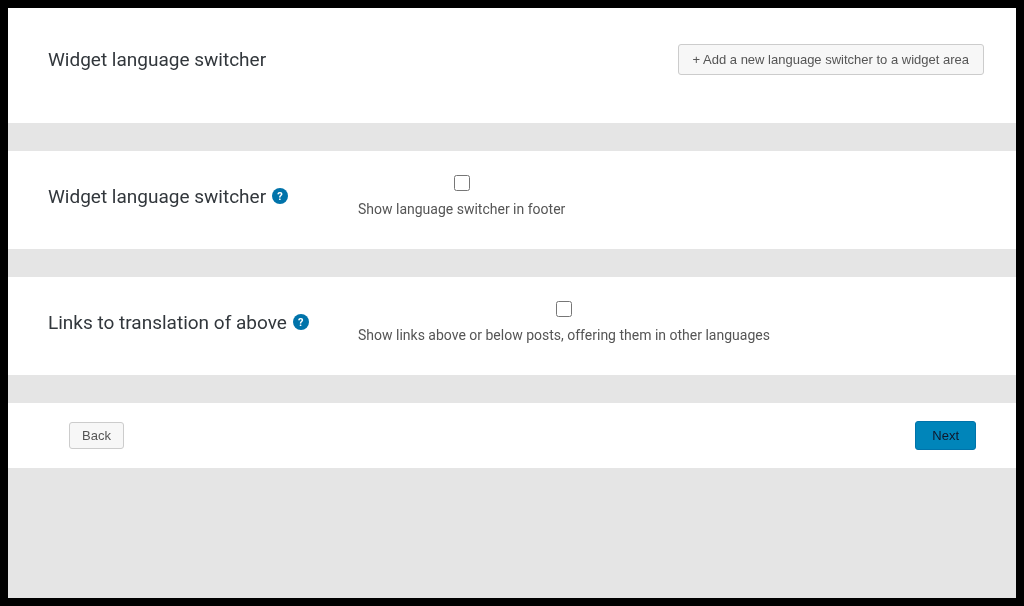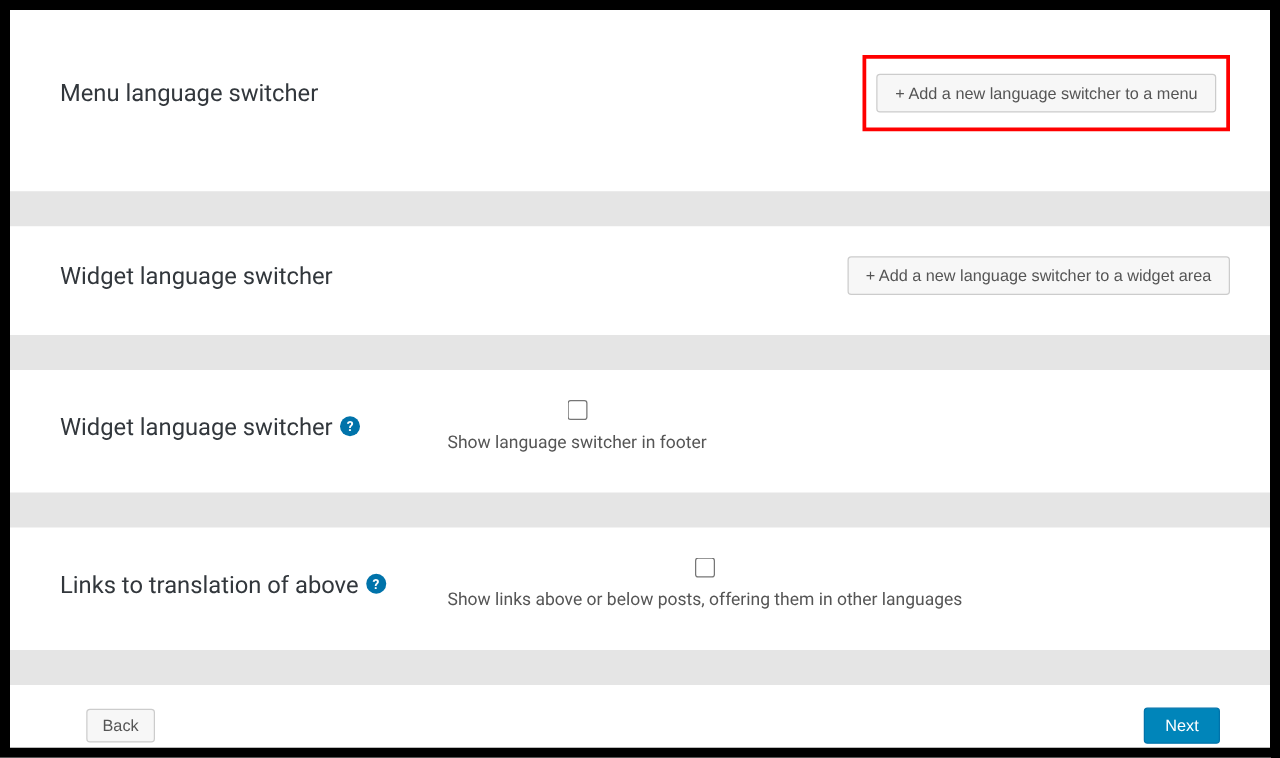--- a/index.html
+++ b/index.html
@@ -117,42 +117,34 @@
       color: #555;
       font-size: 13px;
       padding: 5px 12px;
       cursor: pointer;
       margin-left: 21px;
     }
     .btn-next {
       background: #0085ba;
       border: 1px solid #0073aa;
       border-radius: 3px;
-      color: #ffffff;
+      color: #0f172a;
       font-size: 13px;
       padding: 6px 16px;
       cursor: pointer;
       font-weight: 400;
     }
   </style>
 </head>
 <body>
 
 <div class="outer-frame">
   <div class="inner-container">
     <div class="content-area">
 
-      <div class="panel">
-        <div class="panel-title">Menu language switcher</div>
-        <div class="panel-right">
-          <div class="highlight-red">
-            <button class="btn-secondary">+ Add a new language switcher to a menu</button>
-          </div>
-        </div>
-      </div>
 
       <div class="panel">
         <div class="panel-title">Widget language switcher</div>
         <div class="panel-right">
           <button class="btn-secondary">+ Add a new language switcher to a widget area</button>
         </div>
       </div>
 
       <div class="panel with-left">
         <div class="panel-title">

